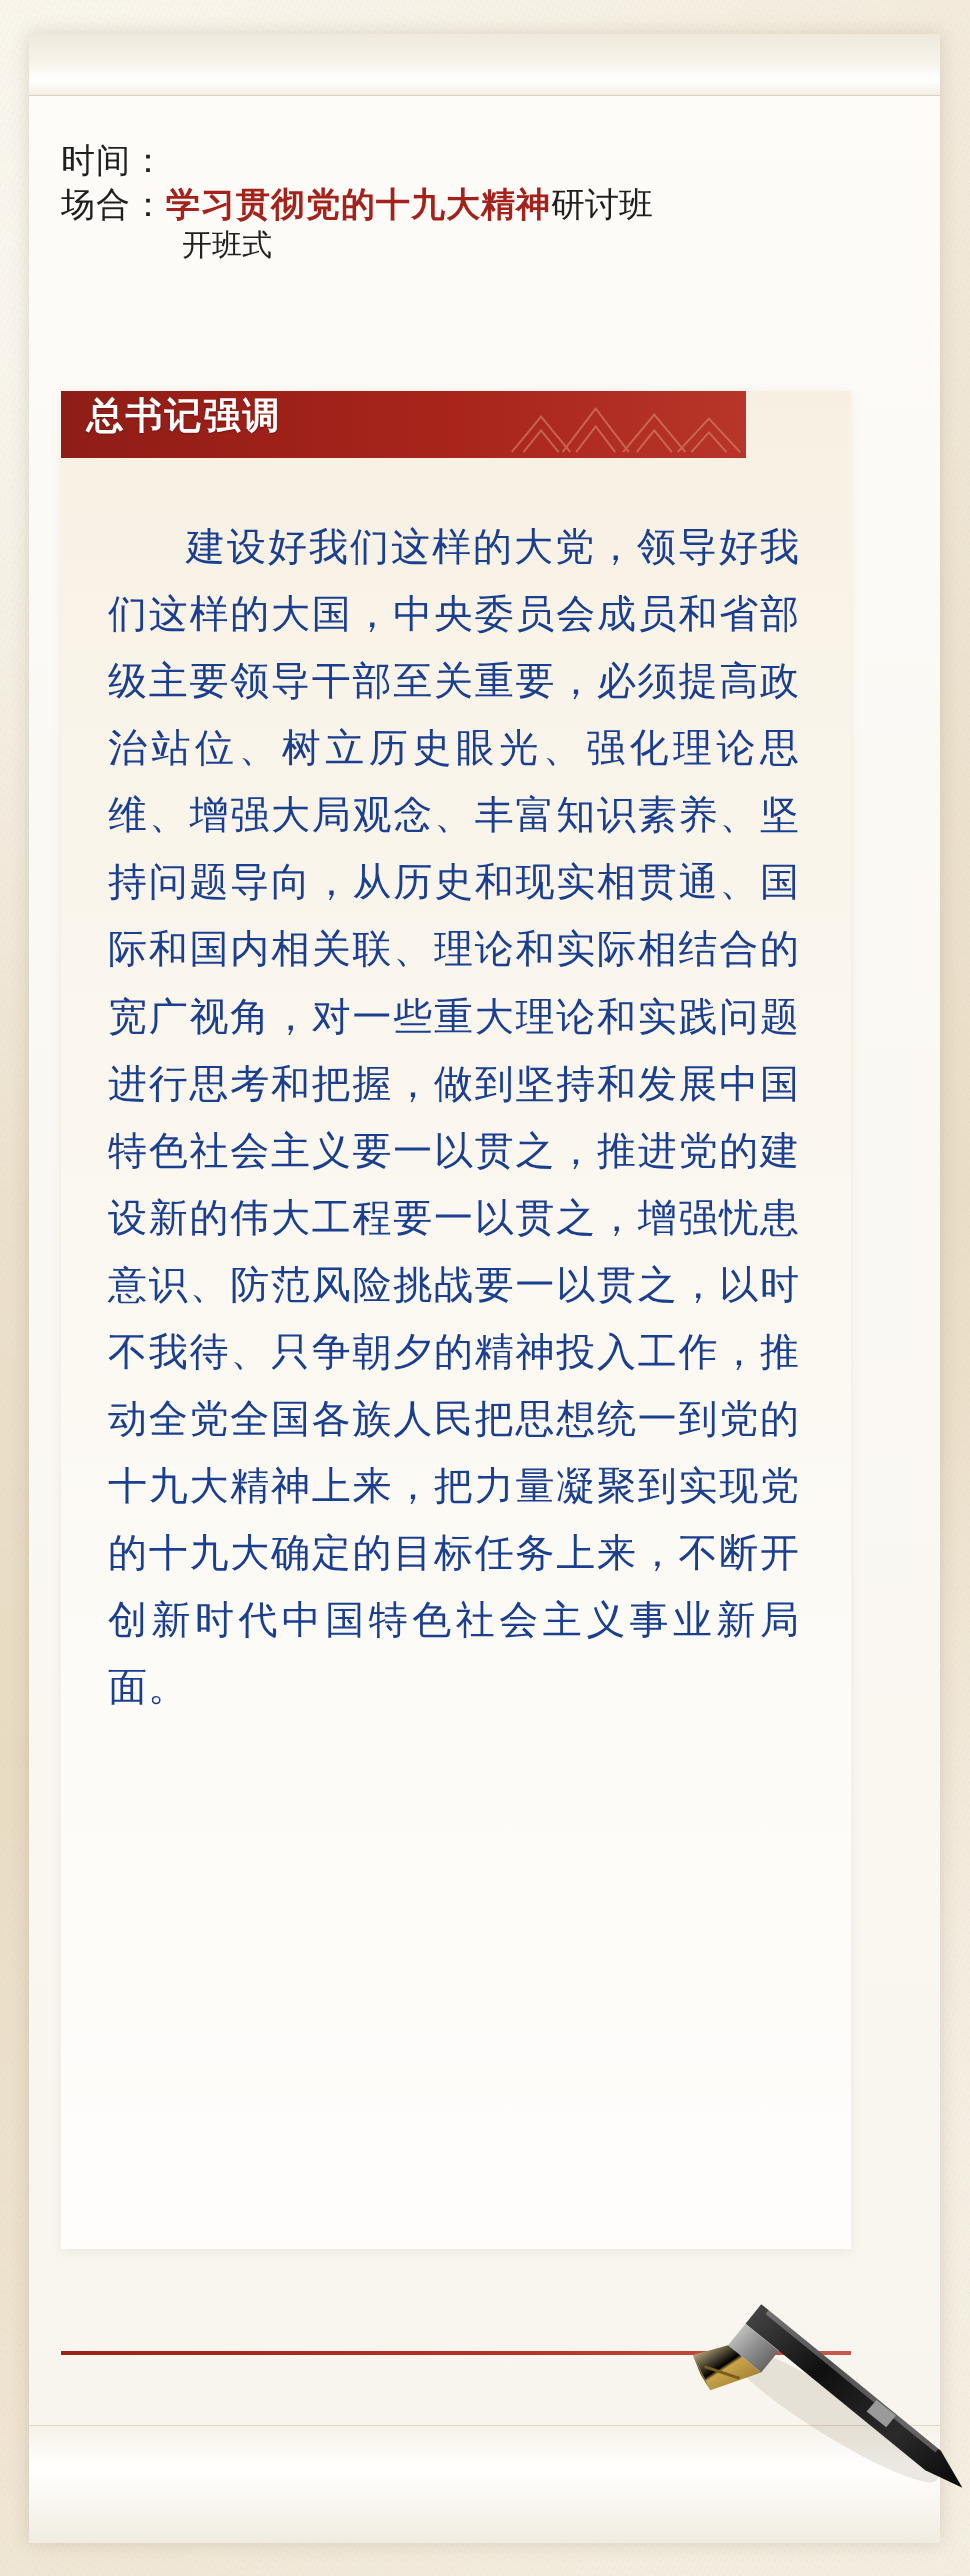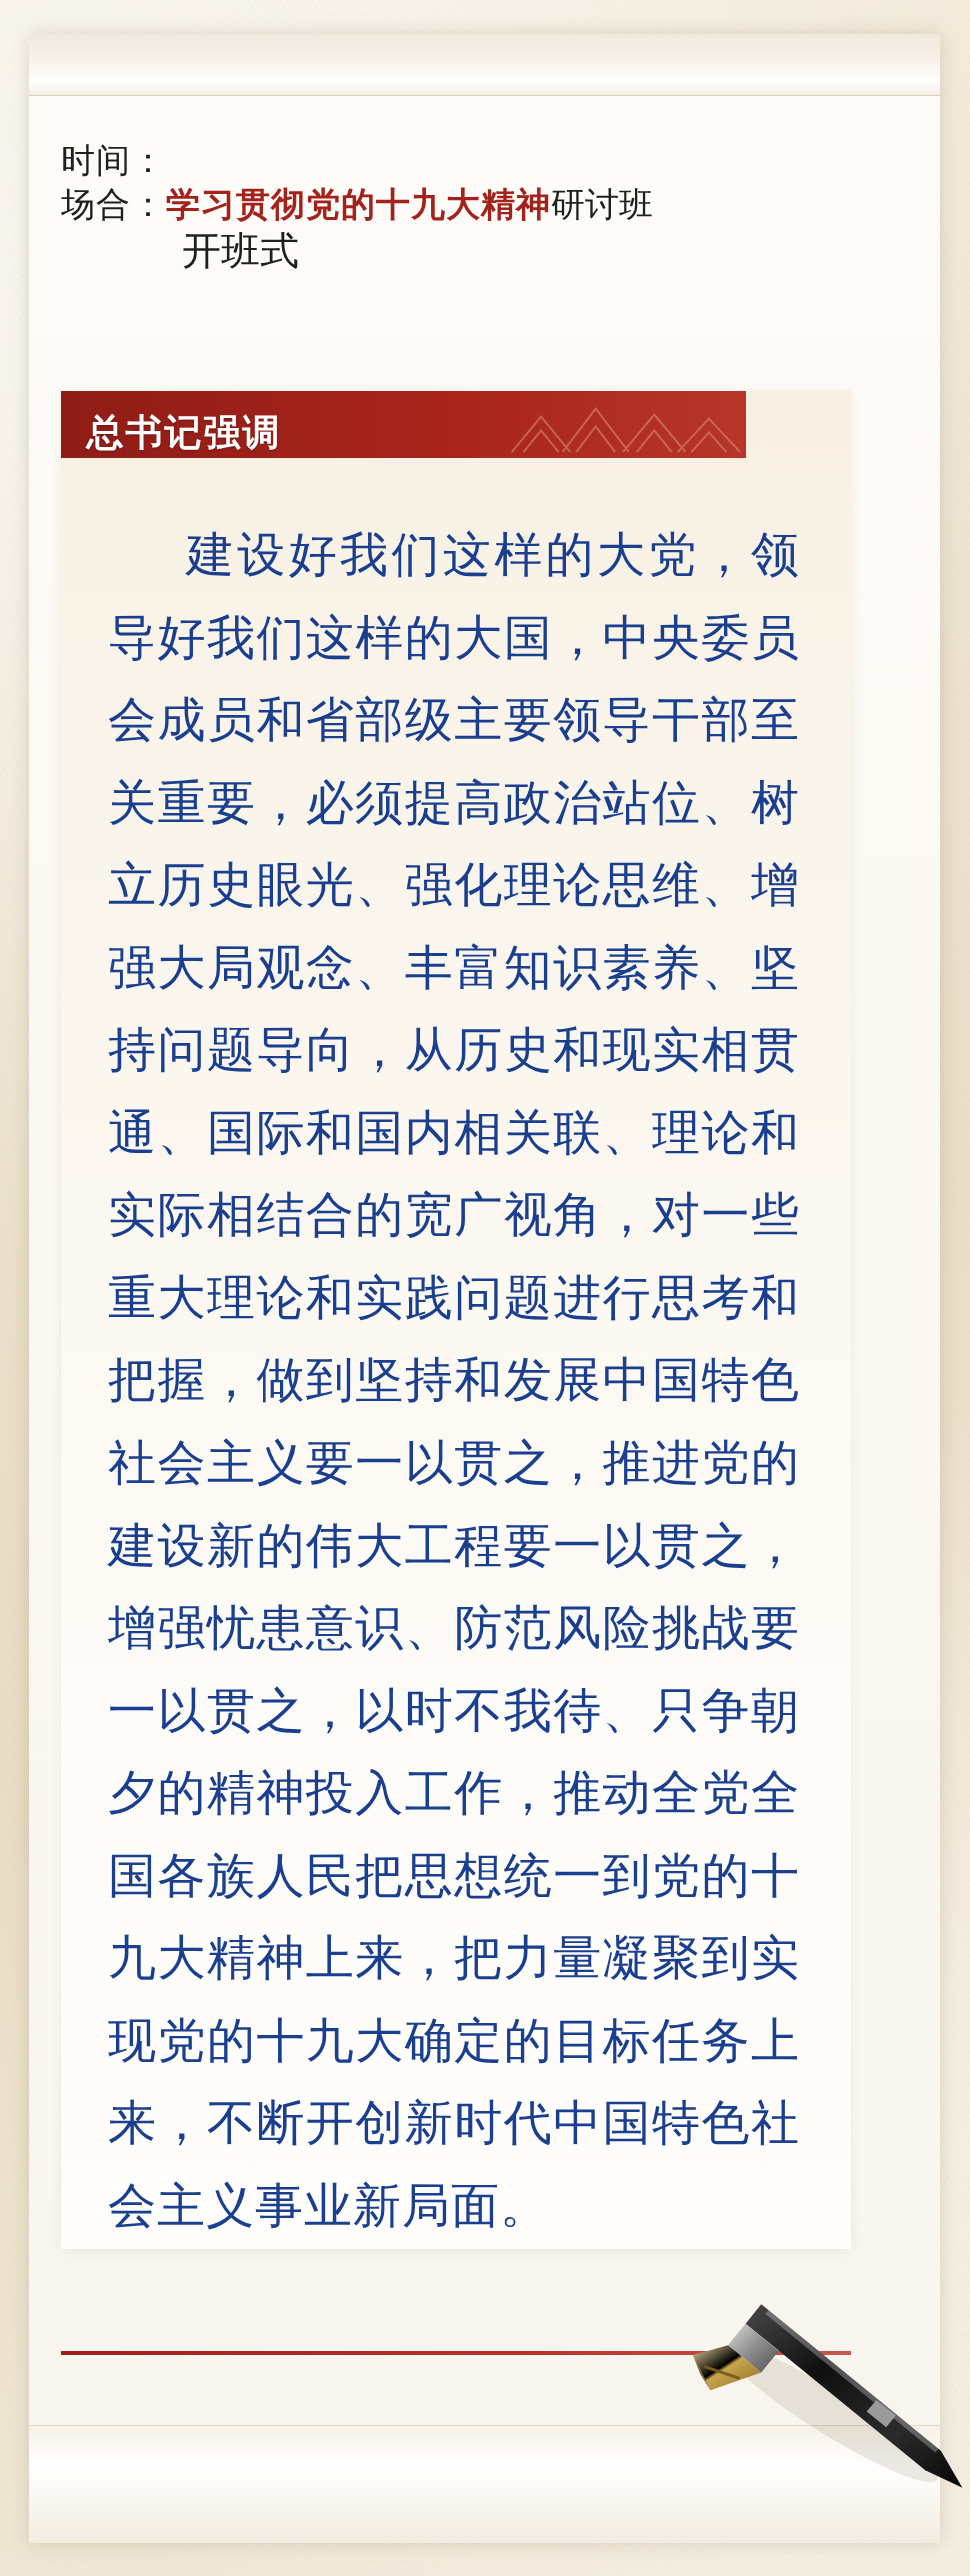--- a/index.html
+++ b/index.html
@@ -88,21 +88,21 @@
     color: #1f1f1f;
   }
   .meta-value.highlight {
     color: #a3221c;
     font-weight: bold;
     letter-spacing: 1px;
     text-align: right;
   }
   .meta-cont {
     margin-left: 121px;
-    font-size: 39px;
+    font-size: 30px;
     line-height: 1.28;
     color: #1f1f1f;
   }
 
   
   #body-panel {
     position: absolute;
     left: 61px;
     top: 391px;
     width: 790px;
@@ -111,21 +111,21 @@
     box-shadow: 0 2px 9.8px rgba(150,125,85,0.12);
   }
 
   
   #banner {
     position: relative;
     width: 685px;
     height: 67px;
     background: linear-gradient(90deg, #8f1d17 0%, #a8241b 55%, #b8352a 100%);
     display: flex;
-    align-items: flex-end;
+    align-items: flex-start;
     overflow: hidden;
   }
   #banner-title {
     position: relative;
     z-index: 3;
     color: #ffffff;
     font-size: 37px;
     font-weight: bold;
     letter-spacing: 2px;
     margin-left: 25.4px;
@@ -138,21 +138,21 @@
     top: 0;
     width: 244px;
     height: 67px;
     z-index: 1;
     opacity: 0.75;
   }
 
   
   #paragraph {
     margin: 55px 51px 0 47px;
-    font-size: 48px;
+    font-size: 39px;
     line-height: 1.72;
     color: #1b3f8f;
     text-align: justify;
     text-justify: inter-ideograph;
     text-indent: 78px;
     font-family: "DejaVu Serif", "Liberation Serif", serif;
     letter-spacing: 1px;
   }
 
   

